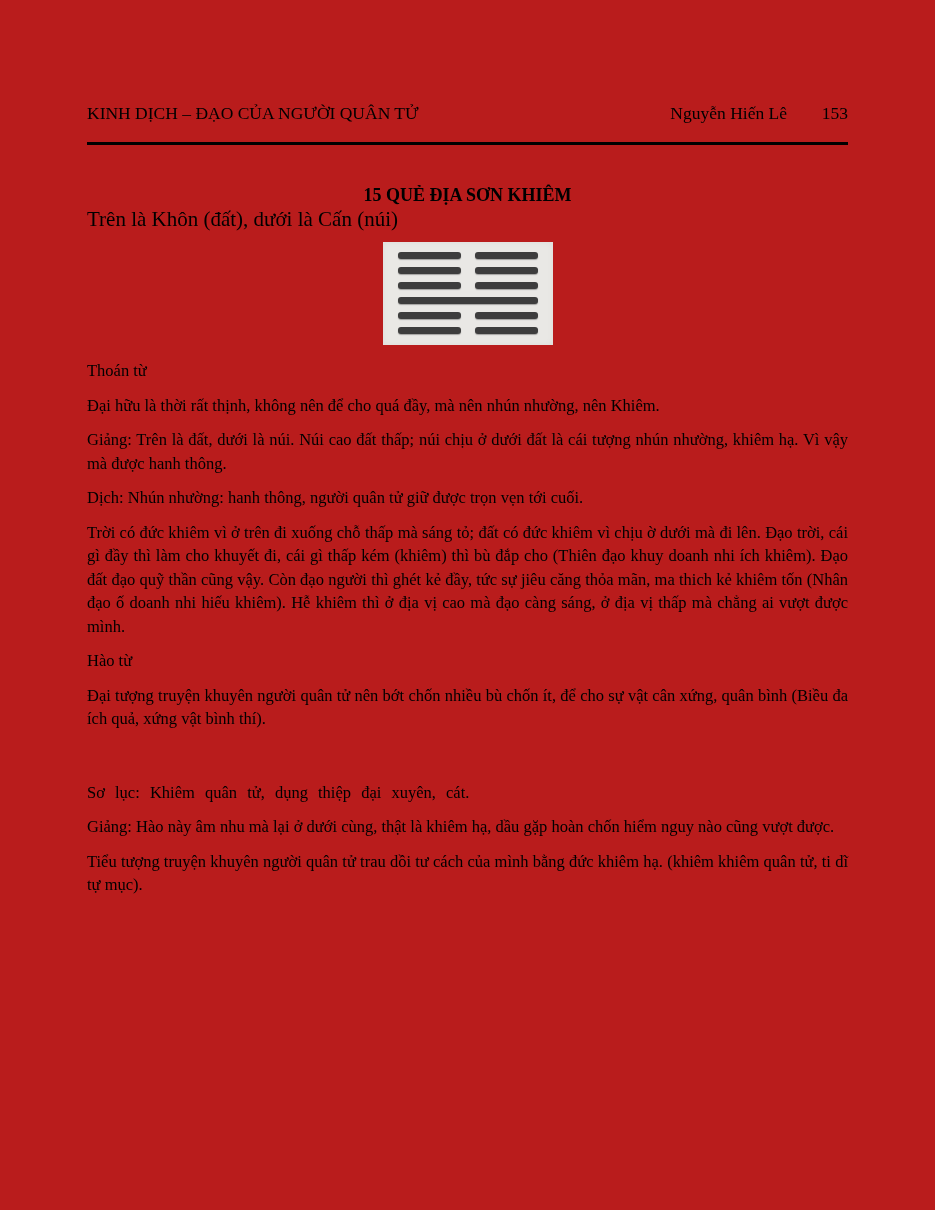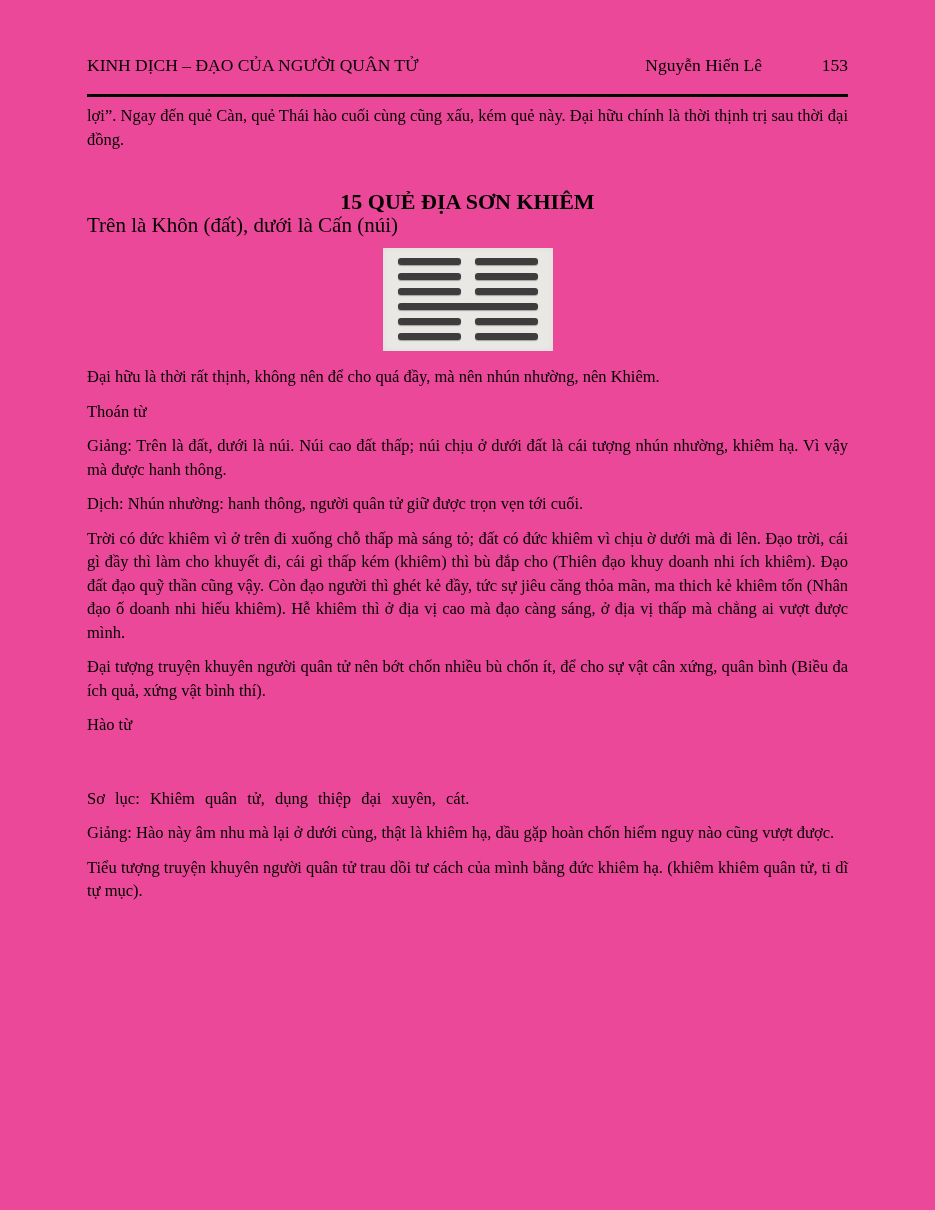--- a/index.html
+++ b/index.html
@@ -4,60 +4,61 @@
 <style>
   html, body {
     margin: 0;
     padding: 0;
     background: #ffffff;
   }
   .page {
     position: relative;
     width: 935px;
     height: 1210px;
-    background: #ec4899;
+    background: #b91c1c;
     color: #000000;
     font-family: "Liberation Serif", "DejaVu Serif", serif;
     box-sizing: border-box;
     padding: 52px 87px 0 87px;
     overflow: hidden;
   }
   
   .header {
     display: flex;
     align-items: baseline;
     font-size: 17.5px;
     line-height: 26px;
     padding-bottom: 16px;
     border-bottom: 3px solid #000000;
   }
   .header .book-title {
     flex: 1 1 auto;
   }
   .header .author {
-    margin-right: 56px;
+    margin-right: 31px;
   }
   .header .page-number {
     min-width: 30px;
     text-align: right;
+    margin-top: 48px;
   }
   
   .body-text {
     margin-top: 7px;
     font-size: 16.5px;
     line-height: 23.5px;
   }
   .body-text p {
     margin: 0 0 11px 0;
     text-align: justify;
   }
   .chapter-title {
     text-align: center;
     font-weight: bold;
-    font-size: 22px;
+    font-size: 18px;
     margin: 39px 0 0 0;
   }
   .chapter-subtitle {
     text-align: center;
     font-size: 21px;
     margin: 11px 0 0 0;
   }
   
   .hexagram {
     width: 170px;
@@ -97,21 +98,20 @@
 <div class="page">
 
   <div class="header">
     <span class="book-title">KINH DỊCH – ĐẠO CỦA NGƯỜI QUÂN TỬ</span>
     <span class="author">Nguyễn Hiến Lê</span>
     <span class="page-number">153</span>
   </div>
 
   <div class="body-text">
 
-    <p>lợi”. Ngay đến quẻ Càn, quẻ Thái hào cuối cùng cũng xấu, kém quẻ này. Đại hữu chính là thời thịnh trị sau thời đại đồng.</p>
 
     <h1 class="chapter-title">15 QUẺ ĐỊA SƠN KHIÊM</h1>
 
     <p class="chapter-subtitle">Trên là Khôn (đất), dưới là Cấn (núi)</p>
 
     <div class="hexagram">
         <div class="hex-row broken">
           <span class="bar"></span>
           <span class="bar"></span>
         </div>
@@ -129,26 +129,26 @@
         <div class="hex-row broken">
           <span class="bar"></span>
           <span class="bar"></span>
         </div>
         <div class="hex-row broken">
           <span class="bar"></span>
           <span class="bar"></span>
         </div>
       </div>
 
+    <p>Thoán từ</p>
     <p>Đại hữu là thời rất thịnh, không nên để cho quá đầy, mà nên nhún nhường, nên Khiêm.</p>
-    <p>Thoán từ</p>
     <p>Giảng: Trên là đất, dưới là núi. Núi cao đất thấp; núi chịu ở dưới đất là cái tượng nhún nhường, khiêm hạ. Vì vậy mà được hanh thông.</p>
     <p>Dịch: Nhún nhường: hanh thông, người quân tử giữ được trọn vẹn tới cuối.</p>
     <p>Trời có đức khiêm vì ở trên đi xuống chỗ thấp mà sáng tỏ; đất có đức khiêm vì chịu ờ dưới mà đi lên. Đạo trời, cái gì đầy thì làm cho khuyết đi, cái gì thấp kém (khiêm) thì bù đắp cho (Thiên đạo khuy doanh nhi ích khiêm). Đạo đất đạo quỹ thần cũng vậy. Còn đạo người thì ghét kẻ đầy, tức sự jiêu căng thỏa mãn, ma thich kẻ khiêm tốn (Nhân đạo ố doanh nhi hiếu khiêm). Hễ khiêm thì ở địa vị cao mà đạo càng sáng, ở địa vị thấp mà chẳng ai vượt được mình.</p>
+    <p>Hào từ</p>
     <p>Đại tượng truyện khuyên người quân tử nên bớt chốn nhiều bù chốn ít, để cho sự vật cân xứng, quân bình (Biều đa ích quả, xứng vật bình thí).</p>
-    <p>Hào từ</p>
     <p class="gap-before-xl spaced-words">Sơ lục: Khiêm quân tử, dụng thiệp đại xuyên, cát.</p>
     <p>Giảng: Hào này âm nhu mà lại ở dưới cùng, thật là khiêm hạ, dầu gặp hoàn chốn hiểm nguy nào cũng vượt được.</p>
     <p>Tiểu tượng truyện khuyên người quân tử trau dồi tư cách của mình bằng đức khiêm hạ. (khiêm khiêm quân tử, ti dĩ tự mục).</p>
 
   </div>
 
 </div>
 
 </body></html>

